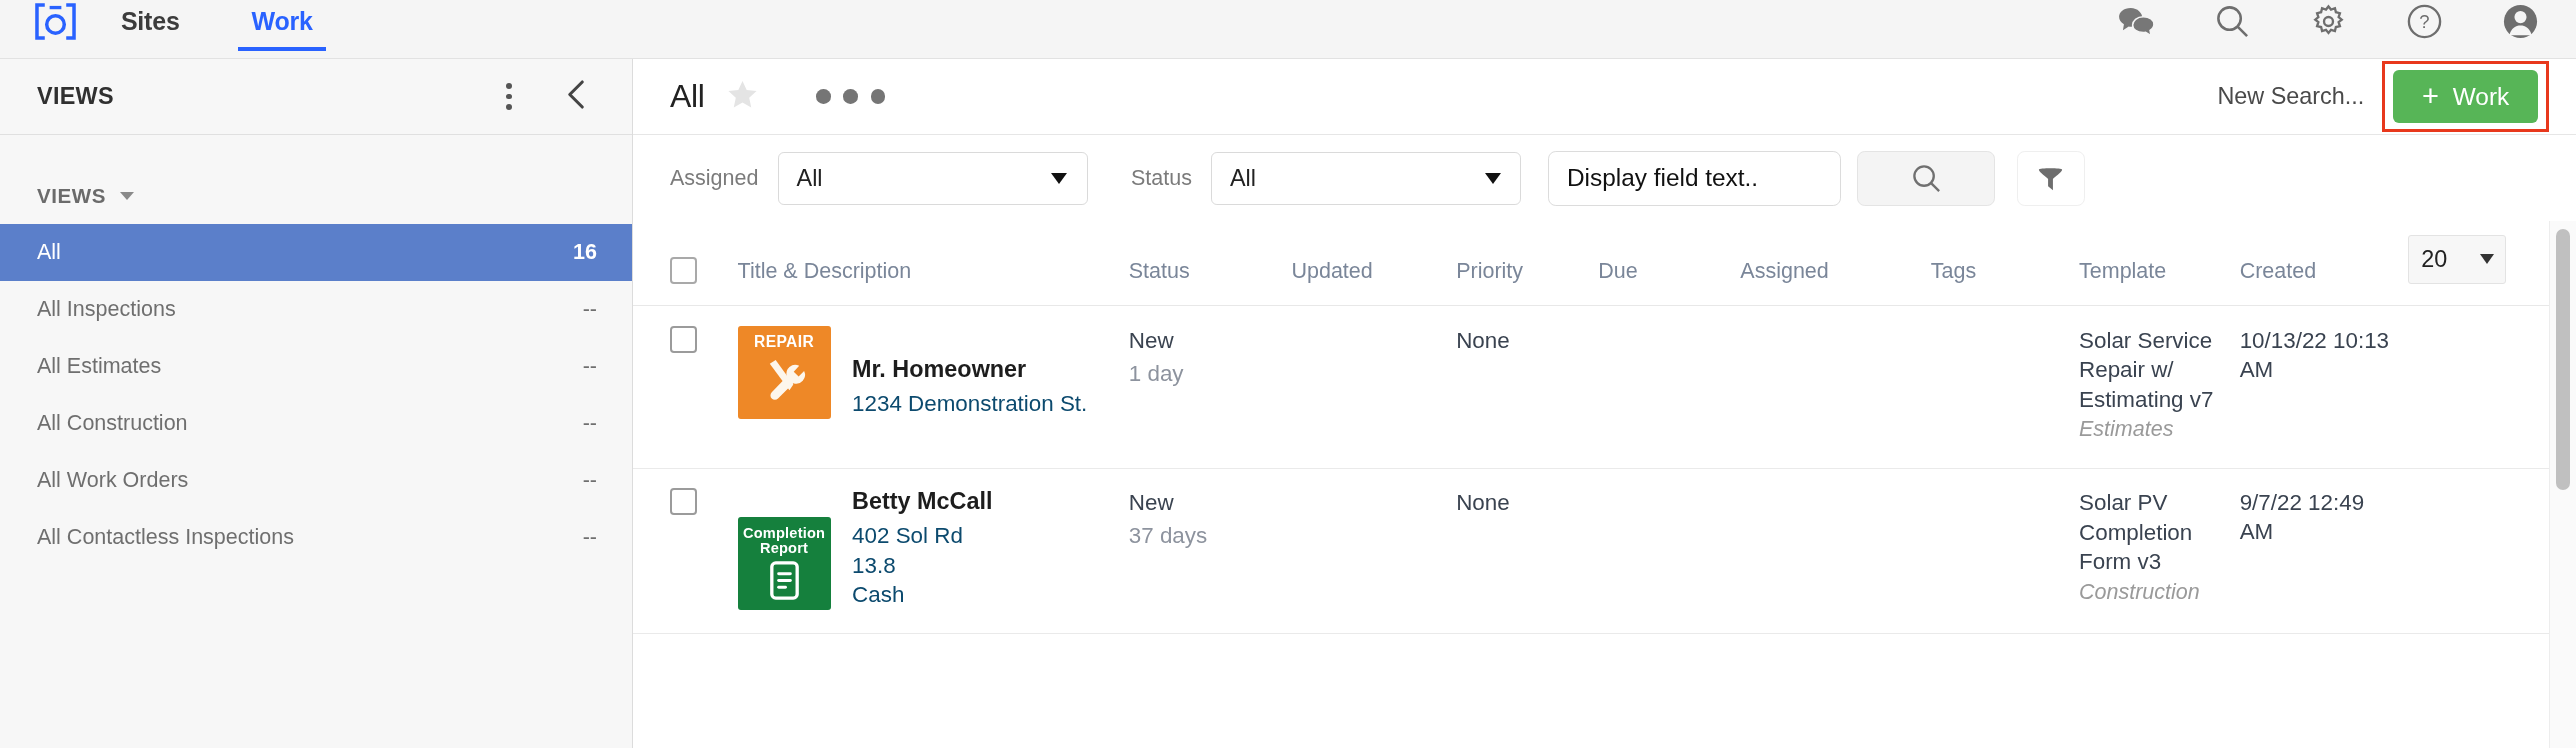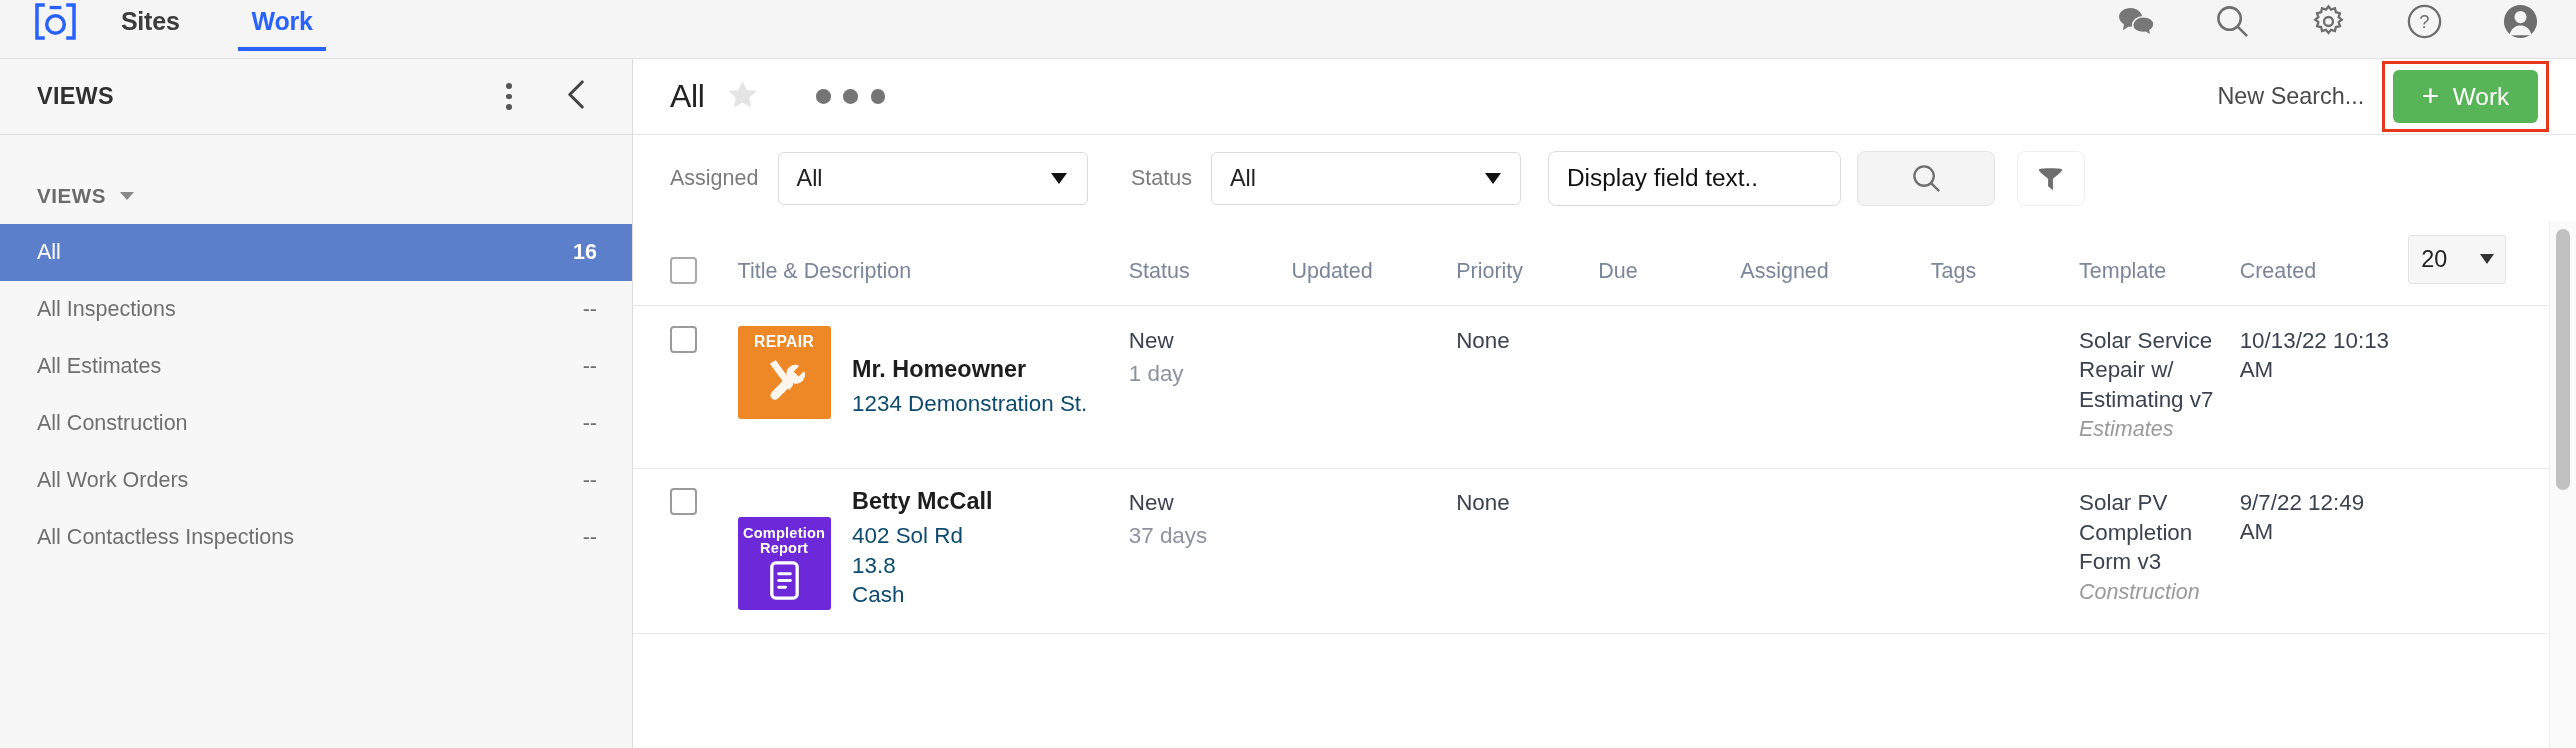--- a/index.html
+++ b/index.html
@@ -181,21 +181,21 @@
     border-right: 7.8px solid transparent; border-top: 10.7px solid #333;
   }
 
   .cell-title { display: flex; align-items: flex-end; gap: 21.5px; }
   .badge {
     width: 93px; height: 93px; flex: 0 0 93px; border-radius: 2.9px;
     display: flex; flex-direction: column; align-items: center;
     justify-content: flex-start; padding-top: 8.8px; color: #fff;
   }
   .badge.repair { background: #ee8827; }
-  .badge.completion { background: #6d28d9; }
+  .badge.completion { background: #15803d; }
   .badge-label {
     font-size: 14.6px; font-weight: bold; line-height: 1.05;
     text-align: center; letter-spacing: 0.2px; padding: 0 3.9px;
   }
   .badge.repair .badge-label { font-size: 15.6px; letter-spacing: 0.4px; }
   .badge-ico { margin-top: 3.9px; }
   .t-name { font-size: 23.4px; font-weight: bold; color: #1d1d1d; margin-bottom: 5.9px; }
   .t-sub { font-size: 22.4px; color: #0c4a6e; line-height: 1.32; }
 
   .c-main { font-size: 22.4px; color: #3a4350; line-height: 1.3; }

